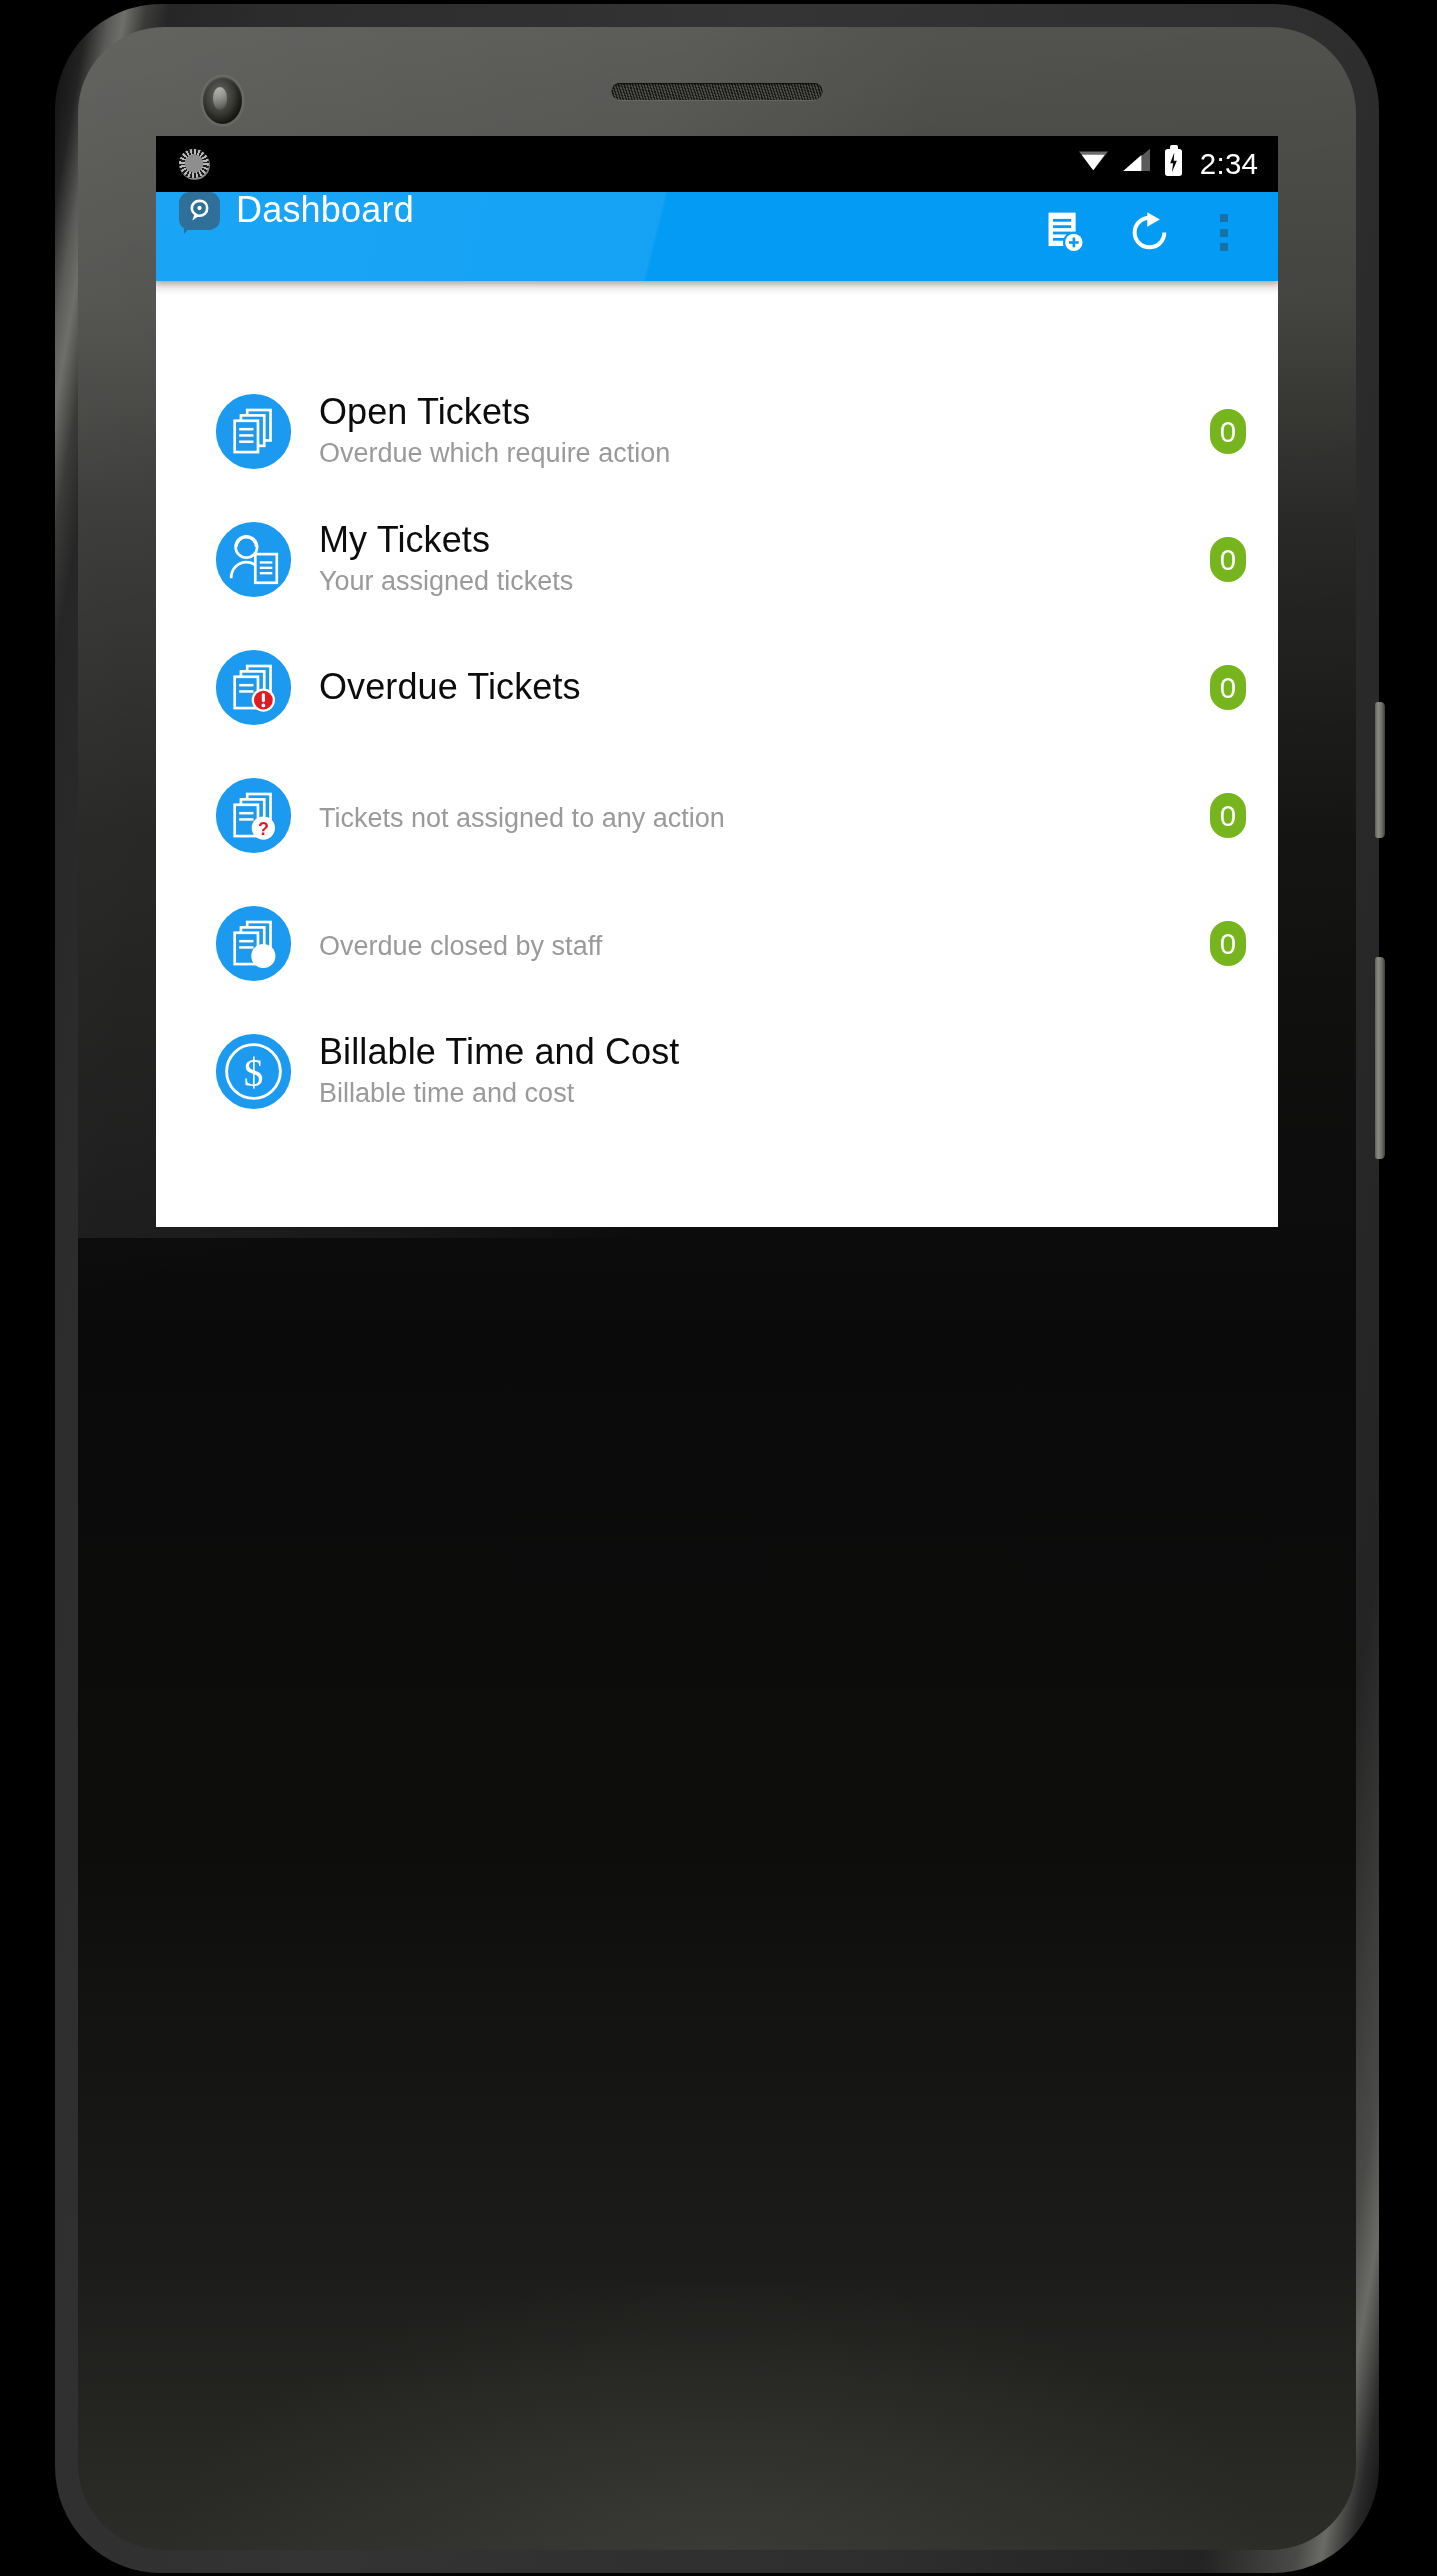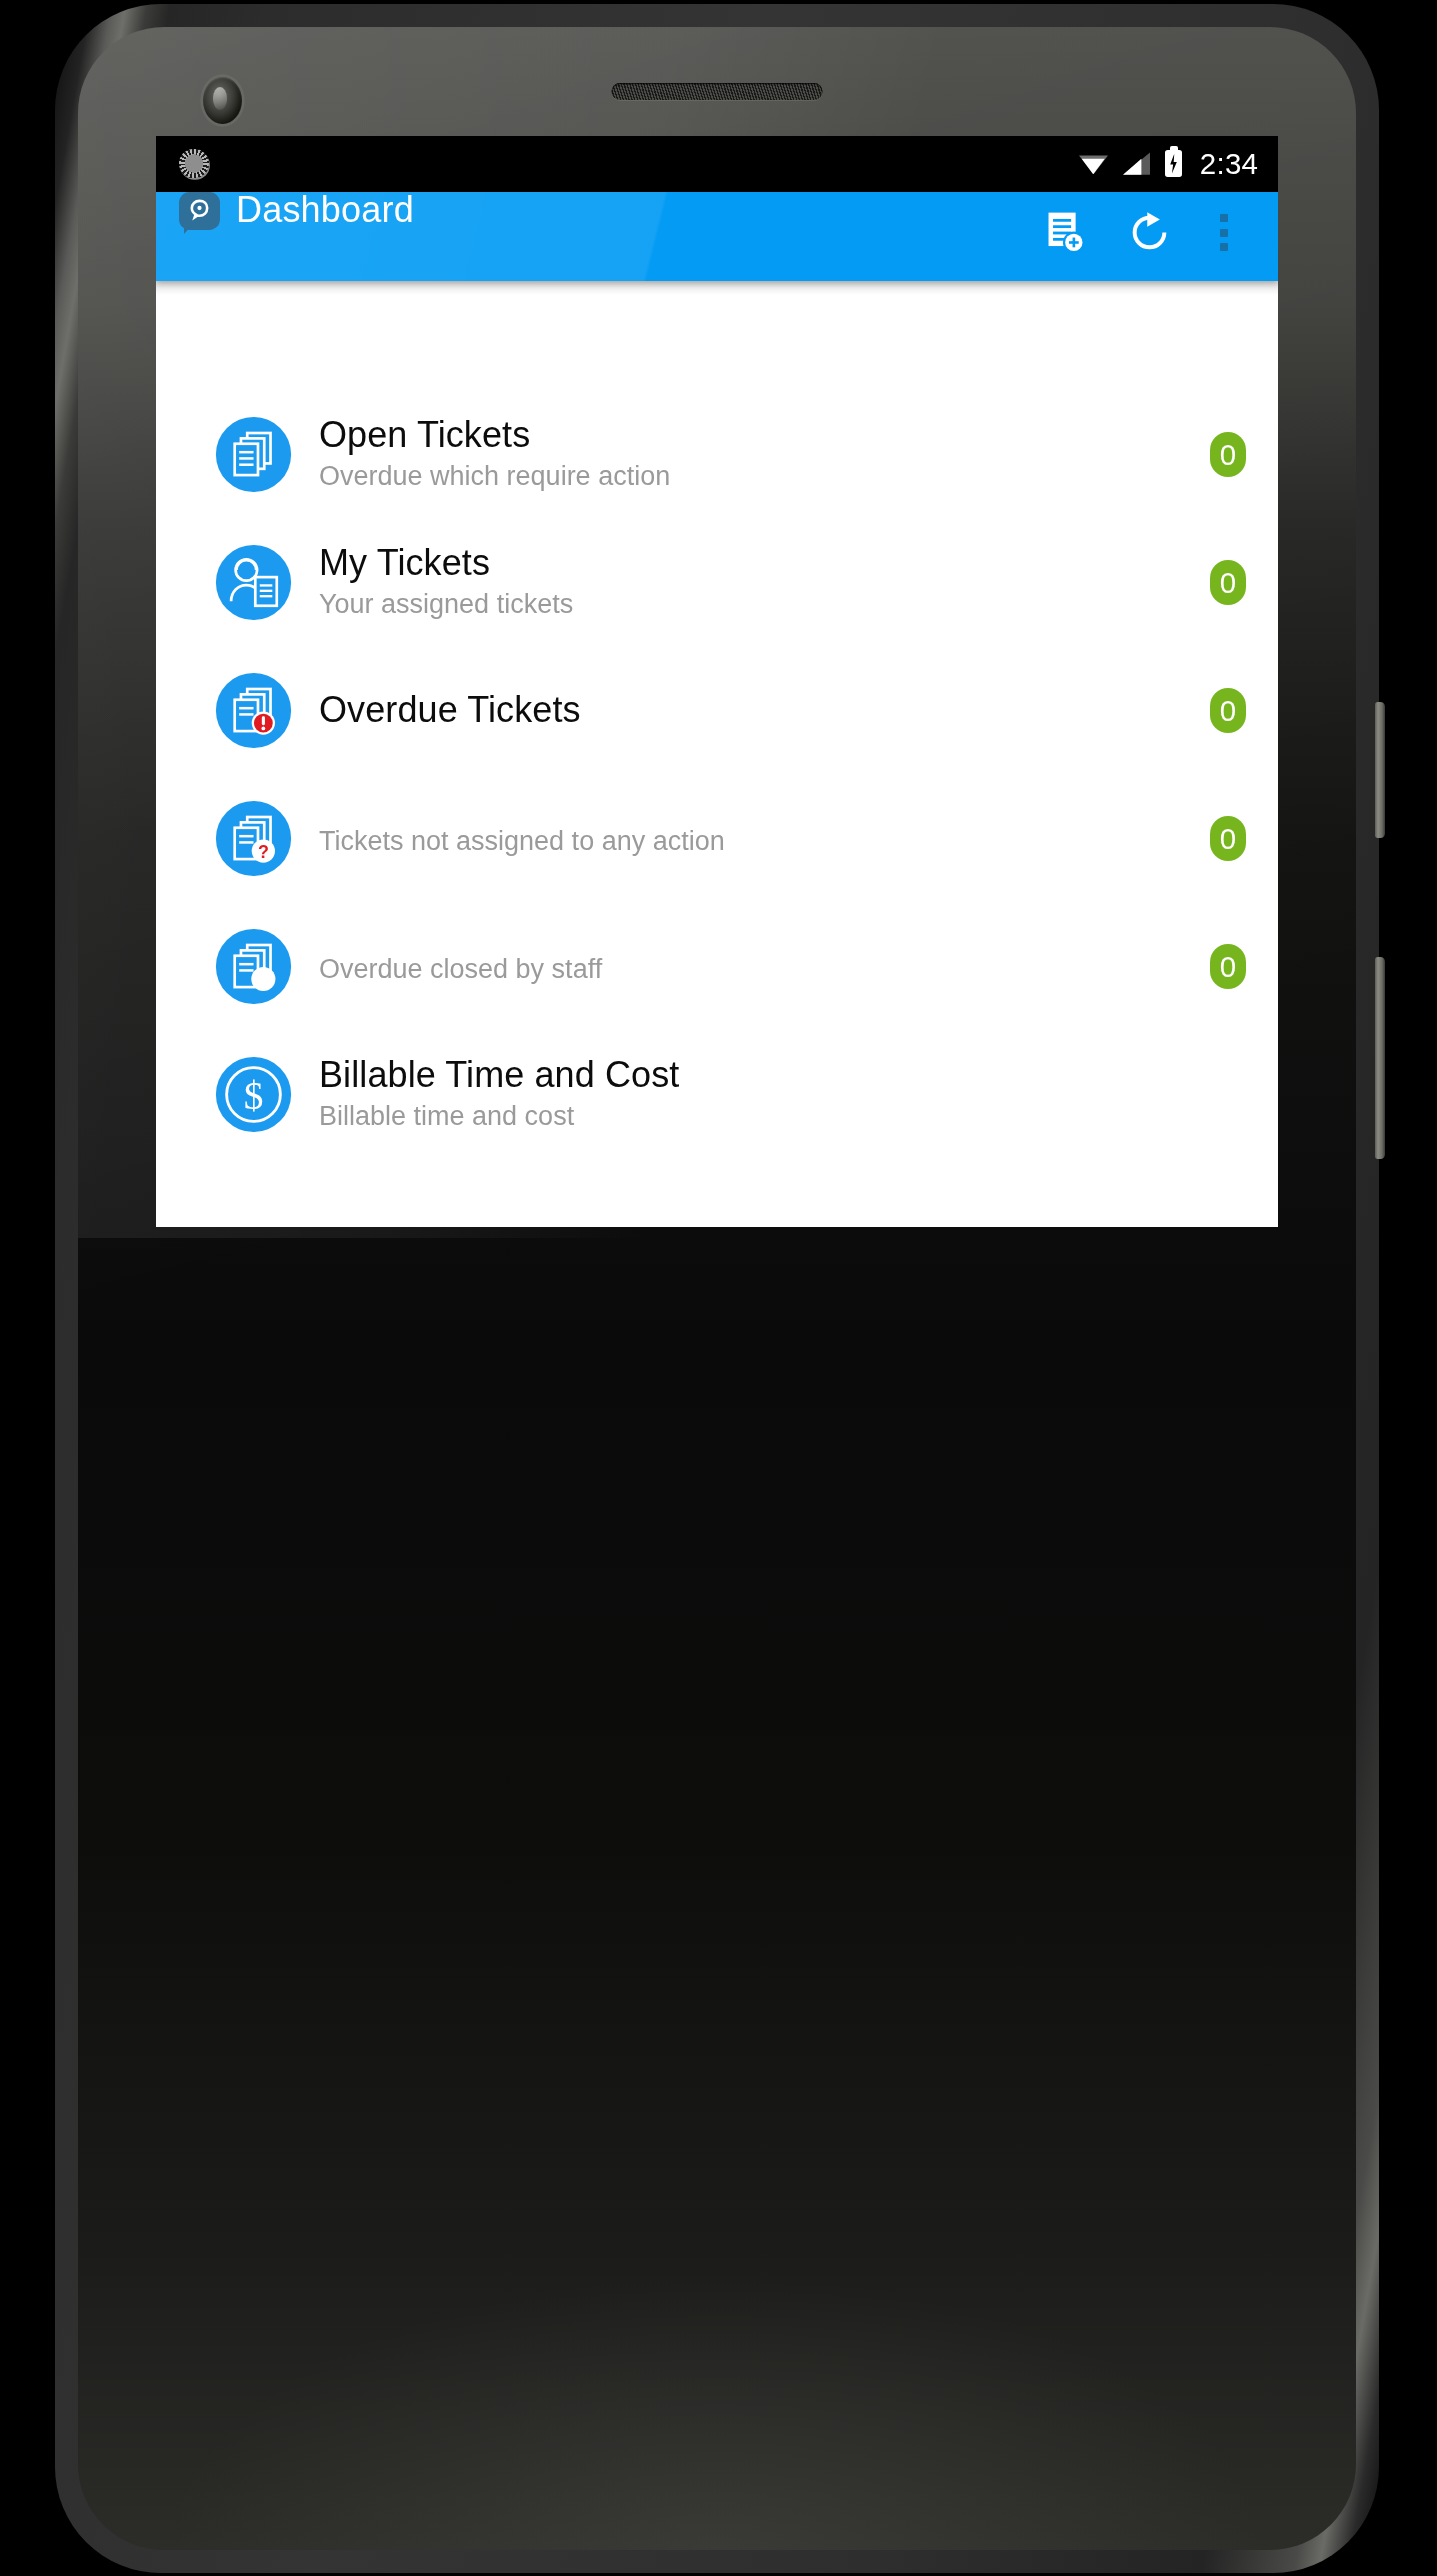--- a/index.html
+++ b/index.html
@@ -98,21 +98,21 @@
 
   
   .statusbar {
     position:relative;
     height:56px;
     background:#000;
     display:flex; align-items:center;
     padding:0 19.7px 0 23px;
   }
   .sb-left { display:flex; align-items:center; gap:10.7px; flex:1; }
-  .sb-right { display:flex; align-items:center; gap:15px; }
+  .sb-right { display:flex; align-items:flex-start; gap:15px; }
 
   .icon-sync {
     width:29.5px; height:29.5px; border-radius:50%;
     background:
       radial-gradient(circle, #8e8e8e 0 44%, transparent 44%),
       repeating-conic-gradient(#b8b8b8 0deg 9deg, #1d1d1d 9deg 18deg);
     box-shadow:0.9px 1.8px 0 rgba(255,255,255,0.55);
     position:relative;
   }
 
@@ -206,21 +206,21 @@
   }
   .ab-btn.overflow { width:66px; }
   .kebab { display:flex; flex-direction:column; gap:6.3px; }
   .kebab i { display:block; width:8px; height:8px; background:#1771A8; border-radius:0.9px; }
 
   
   .content {
     position:relative;
     height:945px;
     background:#fff;
-    padding-top:110px;
+    padding-top:87px;
   }
   .content-topshadow {
     position:absolute; left:0; top:0; width:100%; height:14.3px;
     background:linear-gradient(180deg, rgba(0,0,0,0.13), rgba(0,0,0,0));
     pointer-events:none;
   }
 
   .row {
     display:flex; align-items:center;
     height:128px;

